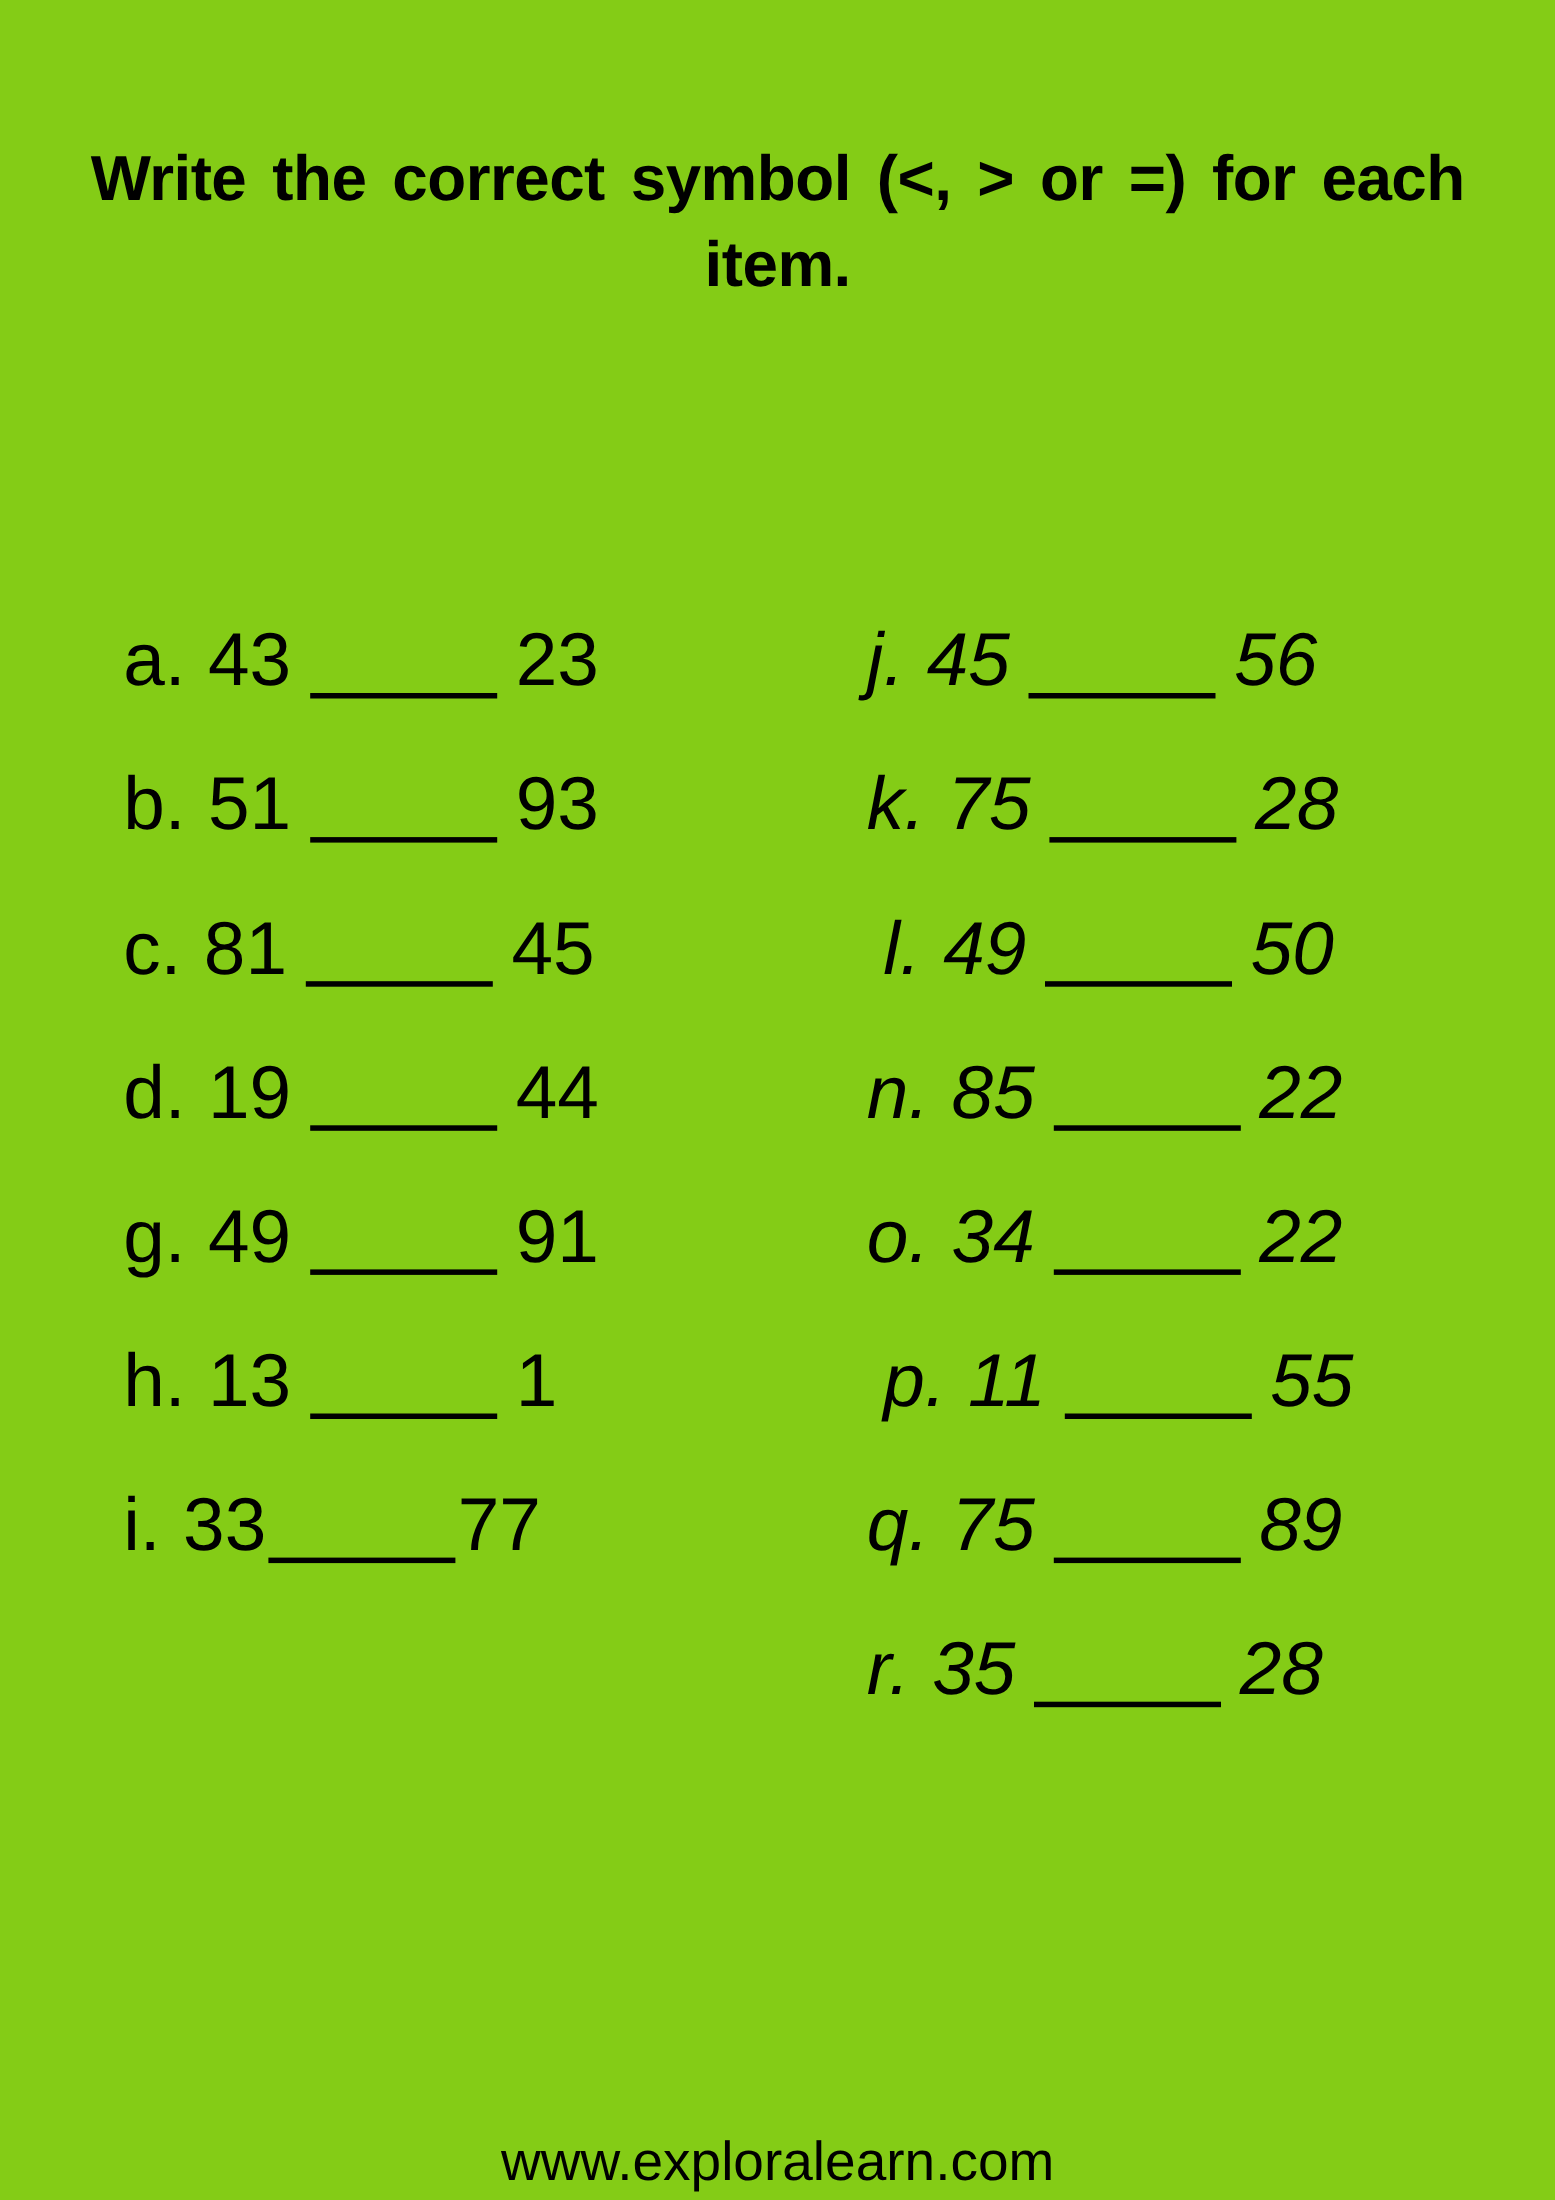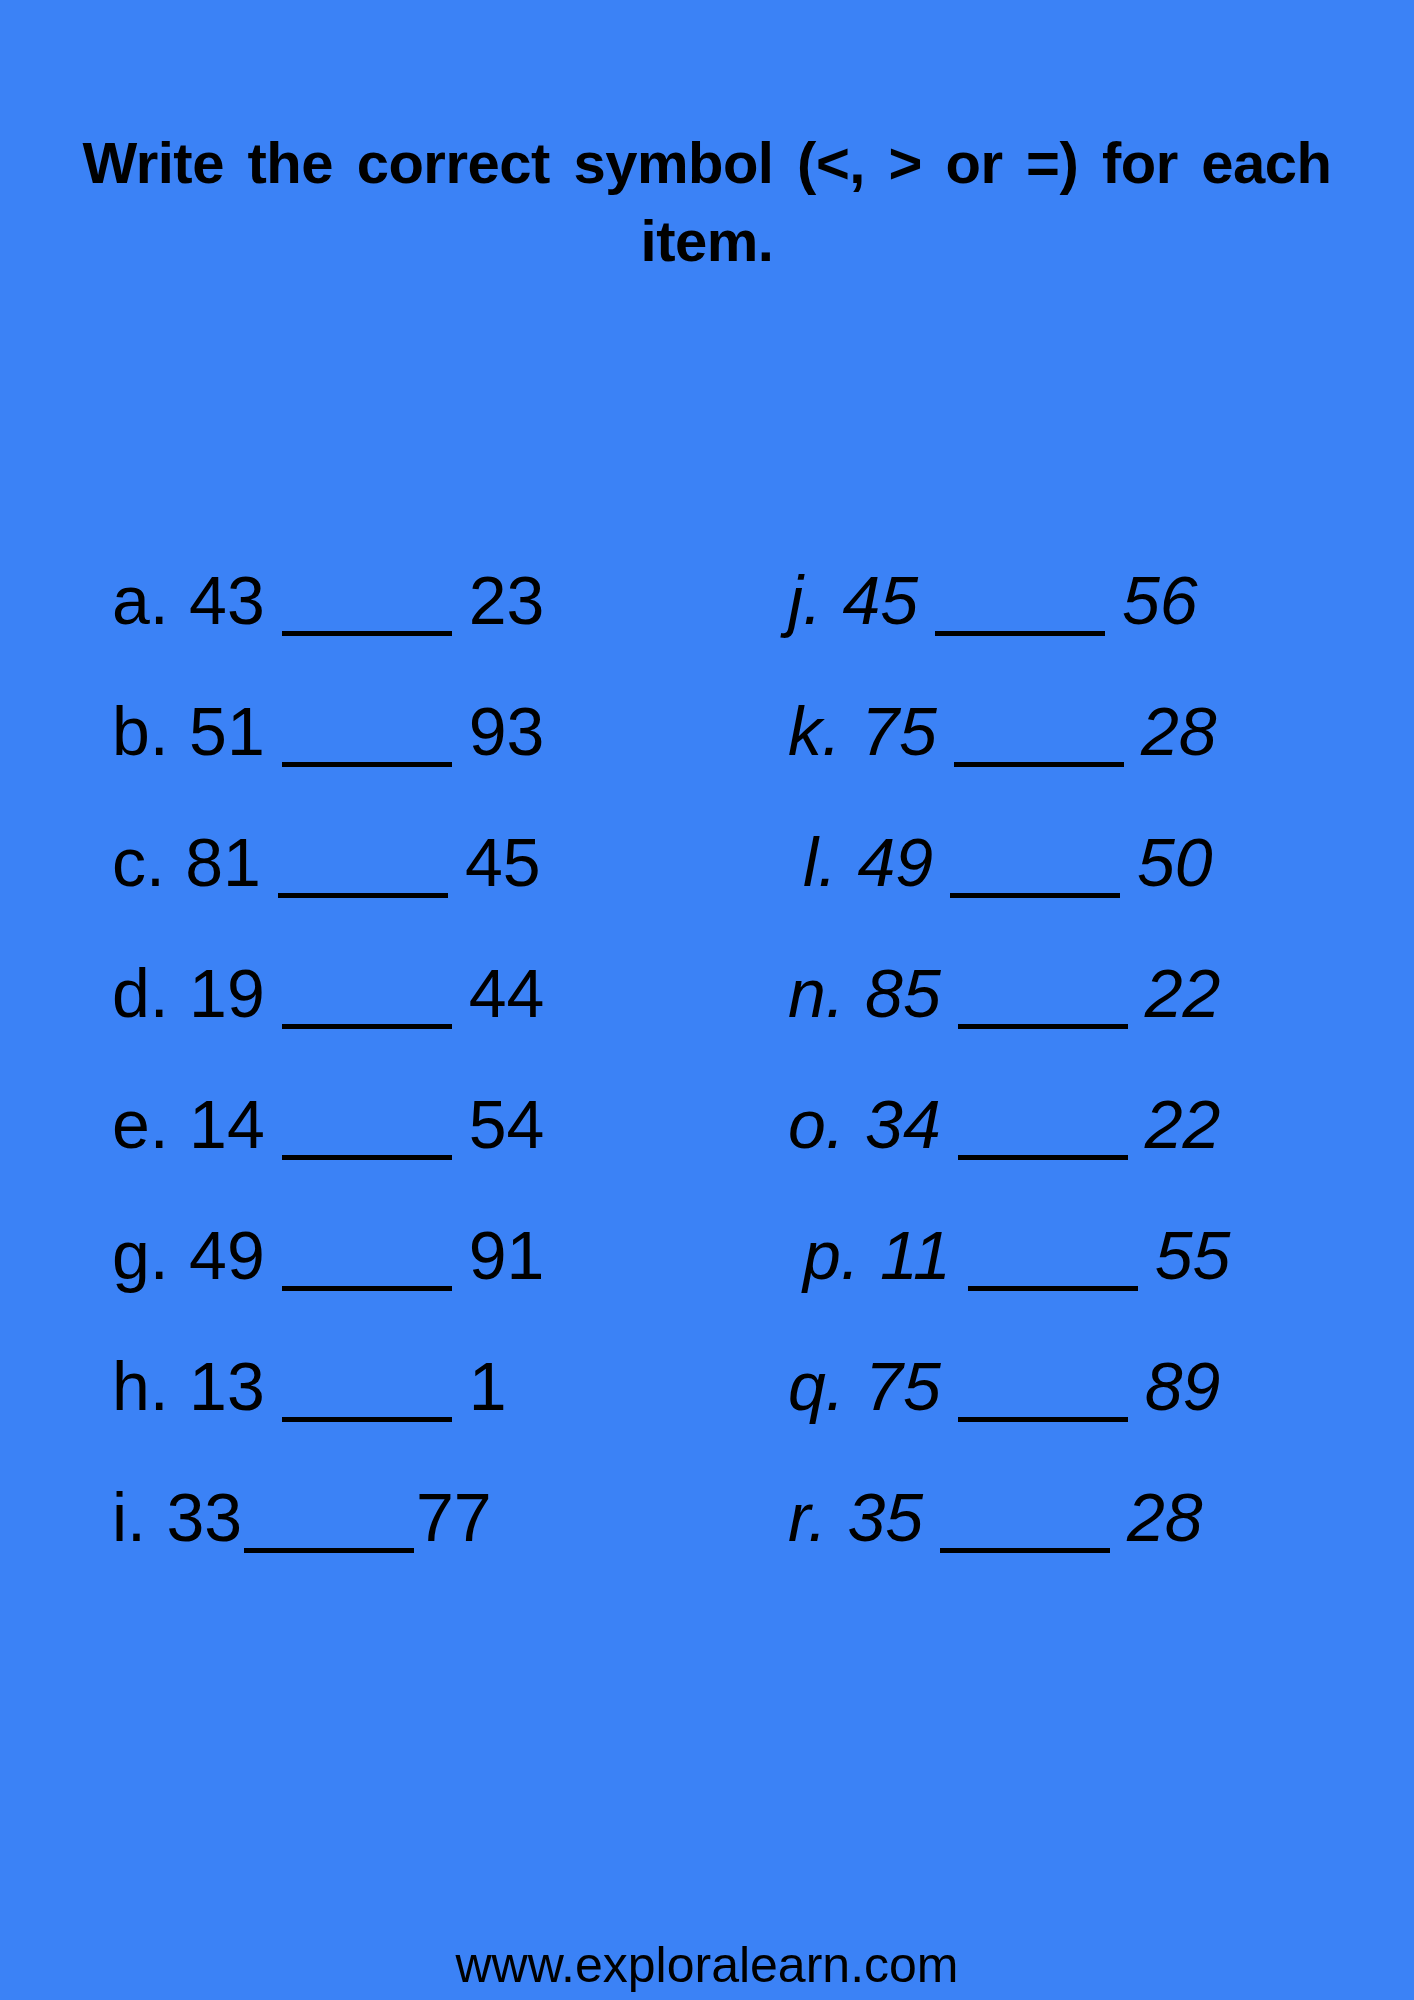--- a/index.html
+++ b/index.html
@@ -4,21 +4,21 @@
 <style>
   html, body {
     margin: 0;
     padding: 0;
     background: #ffffff;
   }
   .page {
     position: relative;
     width: 1414px;
     height: 2000px;
-    background: #3b82f6;
+    background: #84cc16;
     color: #000000;
     font-family: "Liberation Sans", "DejaVu Sans", sans-serif;
     overflow: hidden;
   }
   .title {
     position: absolute;
     top: 124px;
     left: 0;
     width: 100%;
     text-align: center;
@@ -78,23 +78,20 @@
       <div class="item-row">
       <span class="lbl">b.</span><span class="num n1">51</span><span class="blank"></span><span class="num n2">93</span>
     </div>
       <div class="item-row">
       <span class="lbl">c.</span><span class="num n1">81</span><span class="blank"></span><span class="num n2">45</span>
     </div>
       <div class="item-row">
       <span class="lbl">d.</span><span class="num n1">19</span><span class="blank"></span><span class="num n2">44</span>
     </div>
       <div class="item-row">
-      <span class="lbl">e.</span><span class="num n1">14</span><span class="blank"></span><span class="num n2">54</span>
-    </div>
-      <div class="item-row">
       <span class="lbl">g.</span><span class="num n1">49</span><span class="blank"></span><span class="num n2">91</span>
     </div>
       <div class="item-row">
       <span class="lbl">h.</span><span class="num n1">13</span><span class="blank"></span><span class="num n2">1</span>
     </div>
       <div class="item-row tight">
       <span class="lbl">i.</span><span class="num n1">33</span><span class="blank"></span><span class="num n2">77</span>
     </div>
     </div>
   <div class="col col-right">

